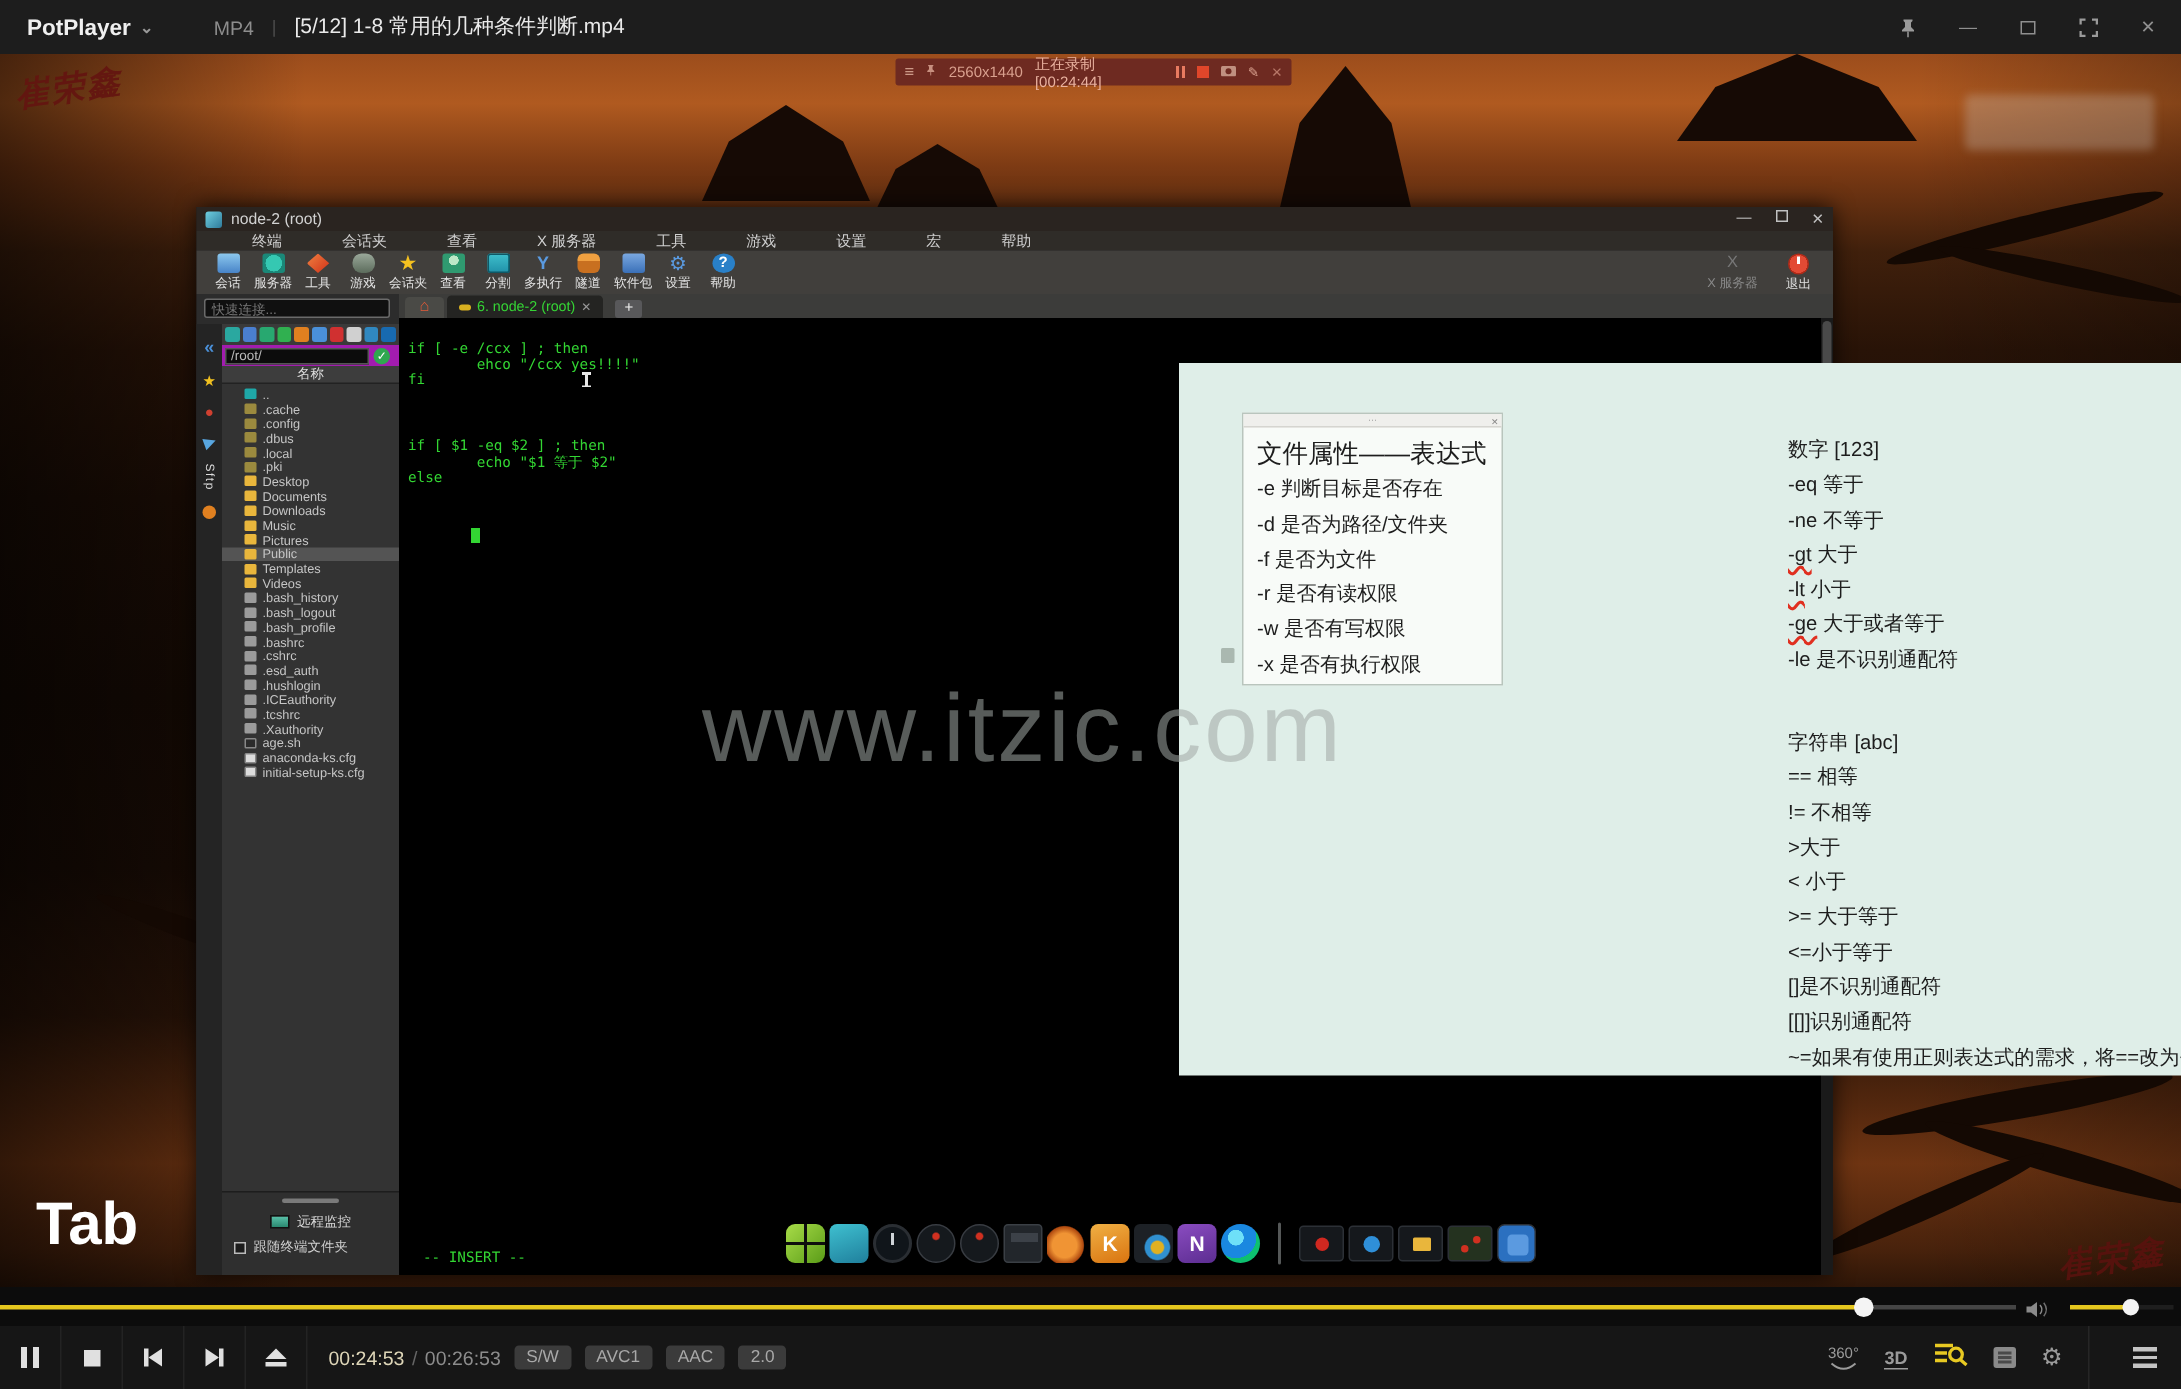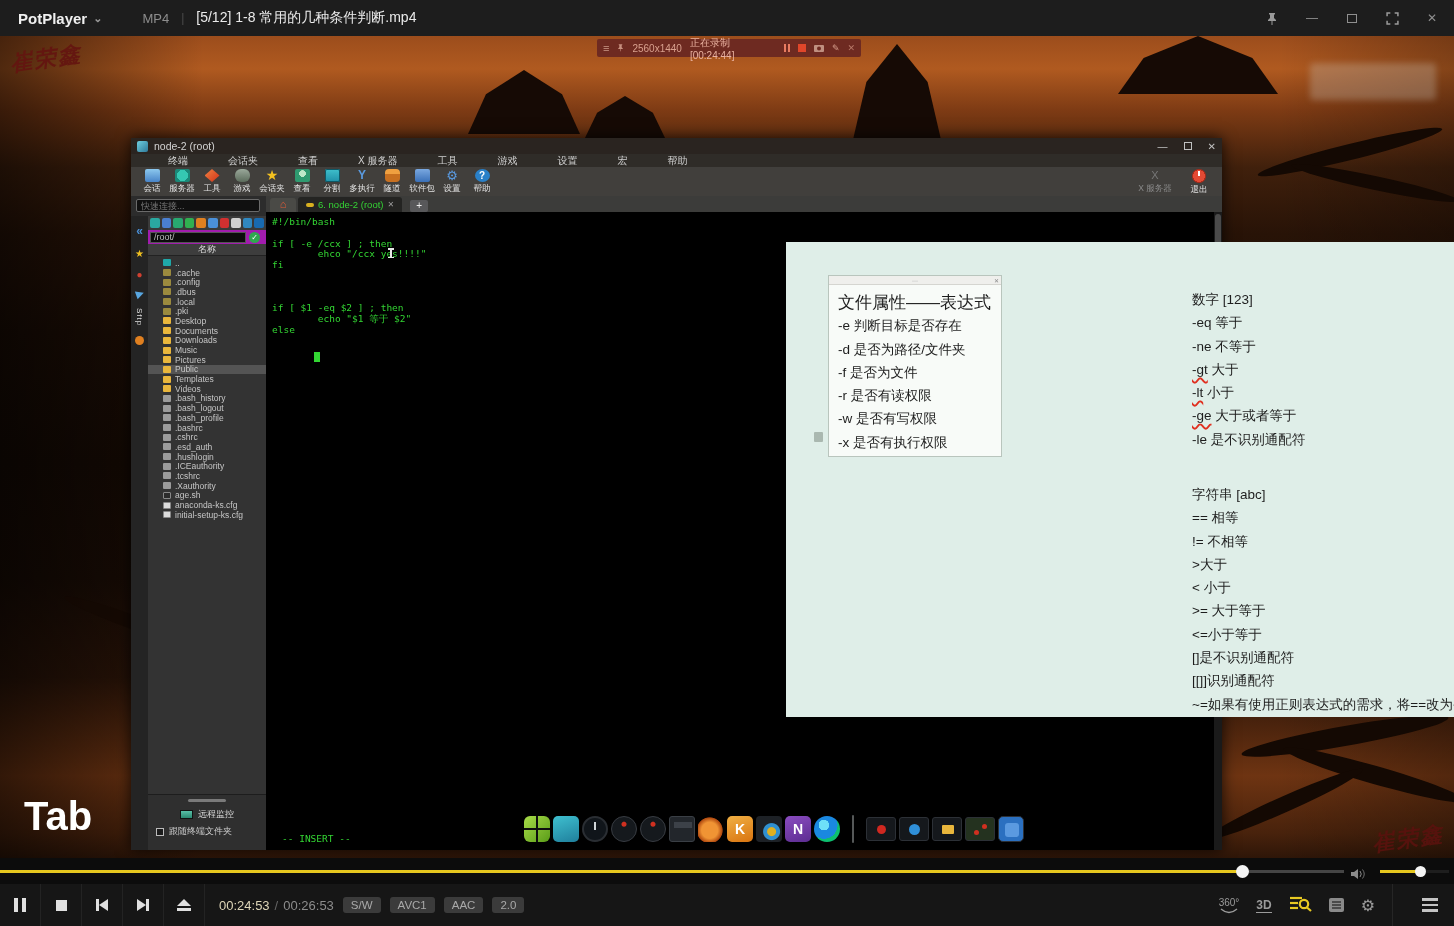--- a/index.html
+++ b/index.html
@@ -606,21 +606,20 @@
             <span class="tab-act">
               <span class="tab-key"></span>
               <span class="tab-title">6. node-2 (root)</span>
               <span class="tab-x">✕</span>
             </span>
             <span class="tab-new">+</span>
           </div>
           <div class="termtext">
             <div>
 
-            <div class="tline">#!/bin/bash</div>
                 <div class="tline"></div>
                 <div class="tline">if [ -e /ccx ] ; then</div>
                 <div class="tline">        ehco "/ccx yes!!!!"</div>
                 <div class="tline">fi</div>
                 <div class="tline"></div>
                 <div class="tline"></div>
                 <div class="tline"></div>
                 <div class="tline">if [ $1 -eq $2 ] ; then</div>
                 <div class="tline">        echo "$1 等于 $2"</div>
                 <div class="tline">else</div>
@@ -742,20 +741,21 @@
           <div class="nline">
             <span></span><span>[[]]识别通配符</span>
           </div>
 
           <div class="nline">
             <span></span><span>~=如果有使用正则表达式的需求，将==改为~</span>
           </div>
         </div>
     </div>
 
+    <div class="watermark">www.itzic.com</div>
     <div class="tab-overlay">Tab</div>
 
     <div class="dock">
       <span class="dk dk-launcher"></span>
       <span class="dk dk-display"></span>
       <span class="dk dk-clock"></span>
       <span class="dk dk-gauge"></span>
       <span class="dk dk-gauge"></span>
       <span class="dk dk-window"></span>
       <span class="dk dk-flame"></span>

